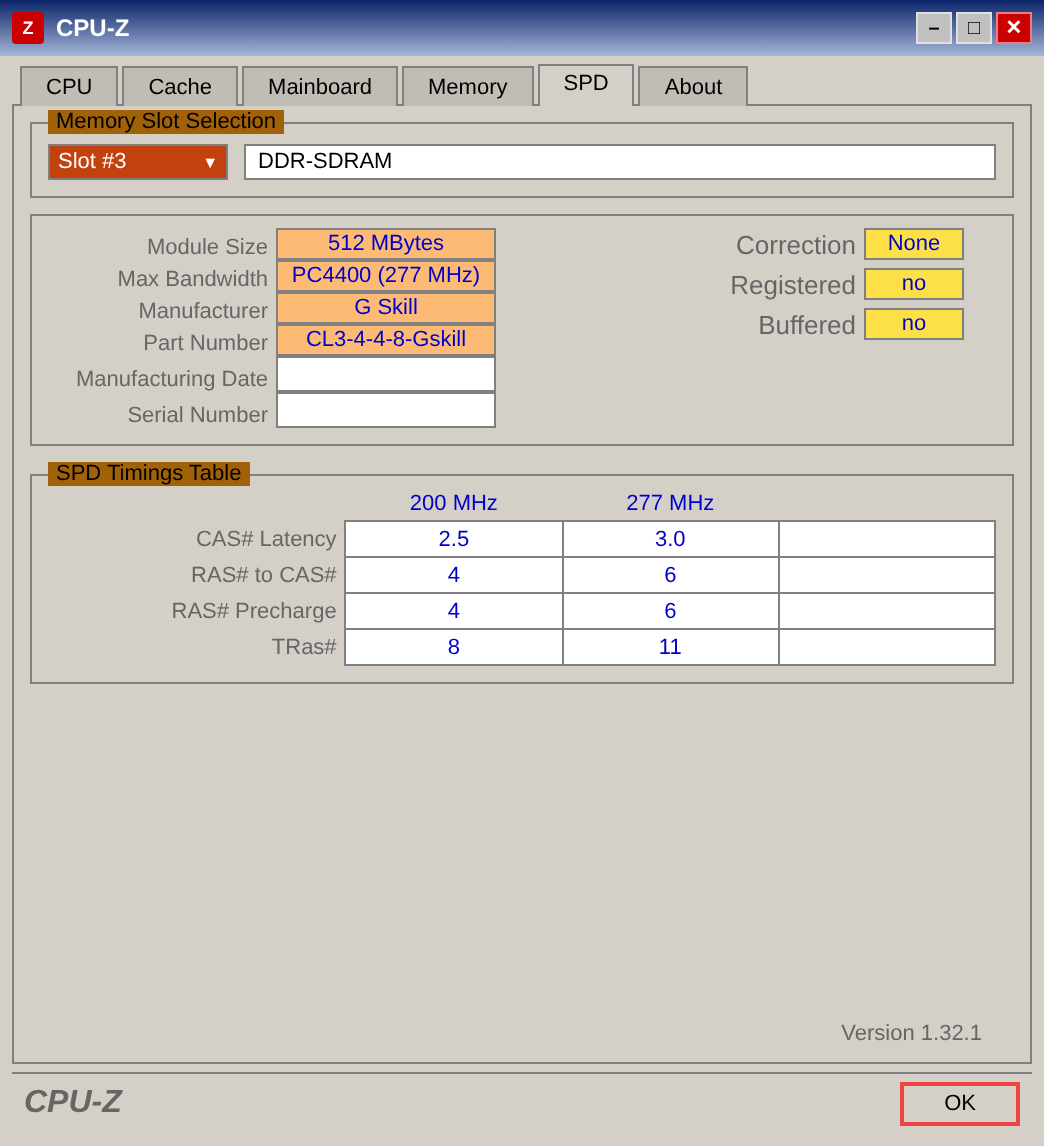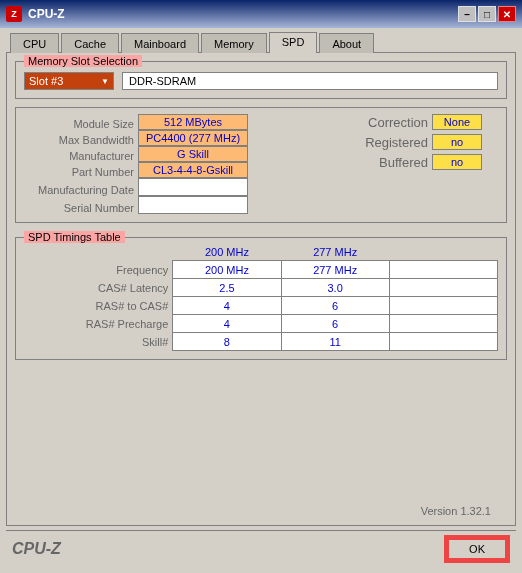--- a/index.html
+++ b/index.html
@@ -110,21 +110,21 @@
     .group-box {
       border: 1px solid #808080;
       padding: 6px 8px 8px;
       position: relative;
       background: #d4d0c8;
     }
     .group-box-title {
       position: absolute;
       top: -7px;
       left: 8px;
-      background: #fca5a5;
+      background: #a16207;
       padding: 0 4px;
       font-size: 11px;
       text-align: center;
     }
 
     
     .slot-row {
       display: flex;
       align-items: center;
       gap: 8px;
@@ -263,21 +263,21 @@
       margin-top: 4px;
     }
     .footer-logo {
       font-size: 16px;
       font-weight: bold;
       font-style: italic;
       color: #666;
     }
     .ok-button {
       padding: 3px 20px;
-      border: 5px solid #ef4444;
+      border: 2px solid #ef4444;
       background: #d4d0c8;
       font-size: 11px;
       cursor: pointer;
       font-family: Tahoma, Arial, sans-serif;
     }
 
     .two-col {
       display: flex;
       gap: 8px;
     }
@@ -385,46 +385,40 @@
       <table>
         <thead>
           <tr>
             <th class="timings-label"></th>
             <th class="timings-header">200 MHz</th>
             <th class="timings-header">277 MHz</th>
             <th class="timings-header"></th>
           </tr>
         </thead>
         <tbody>
-          <tr>
-            <td class="timings-label">Frequency</td>
-            <td class="timings-value">200 MHz</td>
-            <td class="timings-value">277 MHz</td>
-            <td class="timings-empty"></td>
-          </tr>
           <tr>
             <td class="timings-label">CAS# Latency</td>
             <td class="timings-value">2.5</td>
             <td class="timings-value">3.0</td>
             <td class="timings-empty"></td>
           </tr>
           <tr>
             <td class="timings-label">RAS# to CAS#</td>
             <td class="timings-value">4</td>
             <td class="timings-value">6</td>
             <td class="timings-empty"></td>
           </tr>
           <tr>
             <td class="timings-label">RAS# Precharge</td>
             <td class="timings-value">4</td>
             <td class="timings-value">6</td>
             <td class="timings-empty"></td>
           </tr>
           <tr>
-            <td class="timings-label">Skill#</td>
+            <td class="timings-label">TRas#</td>
             <td class="timings-value">8</td>
             <td class="timings-value">11</td>
             <td class="timings-empty"></td>
           </tr>
         </tbody>
       </table>
     </div>
 
     <div class="bottom-bar">
       <span class="version-text">Version 1.32.1</span>

